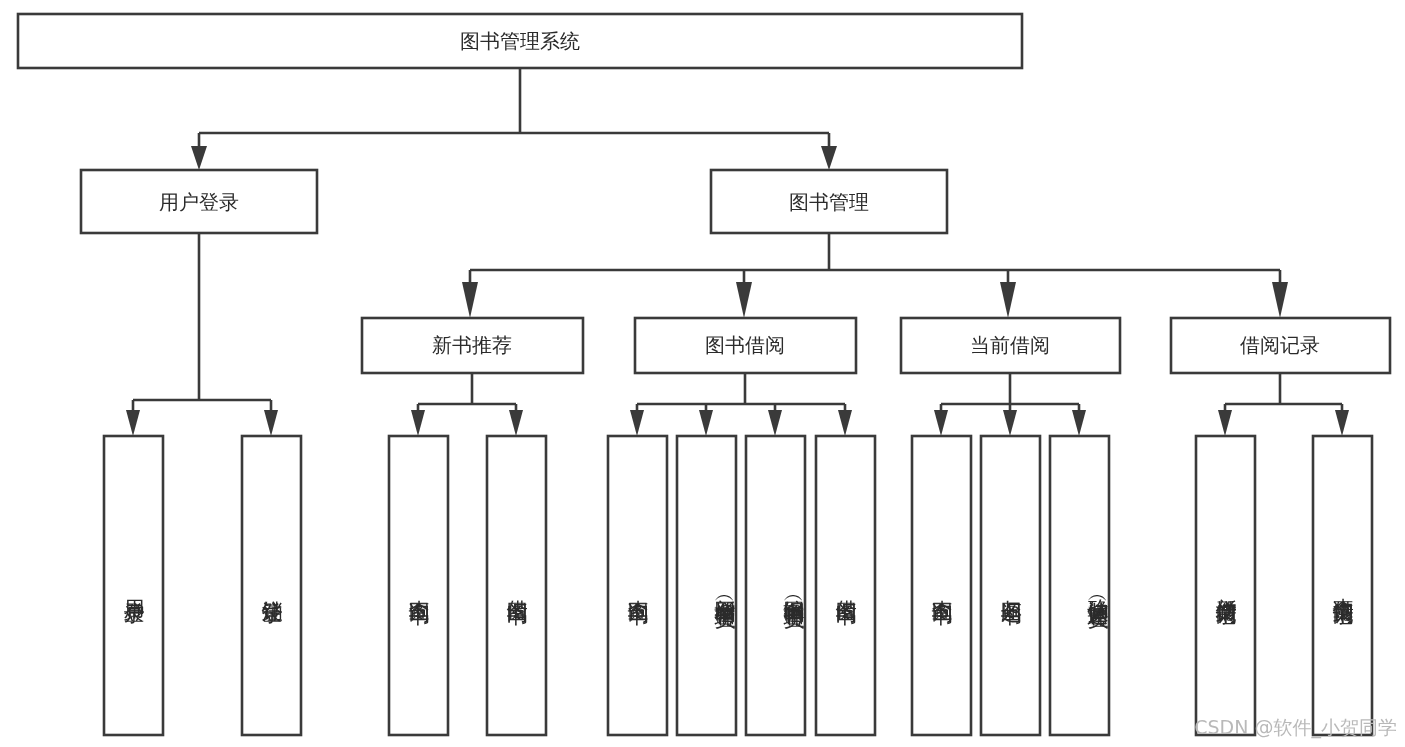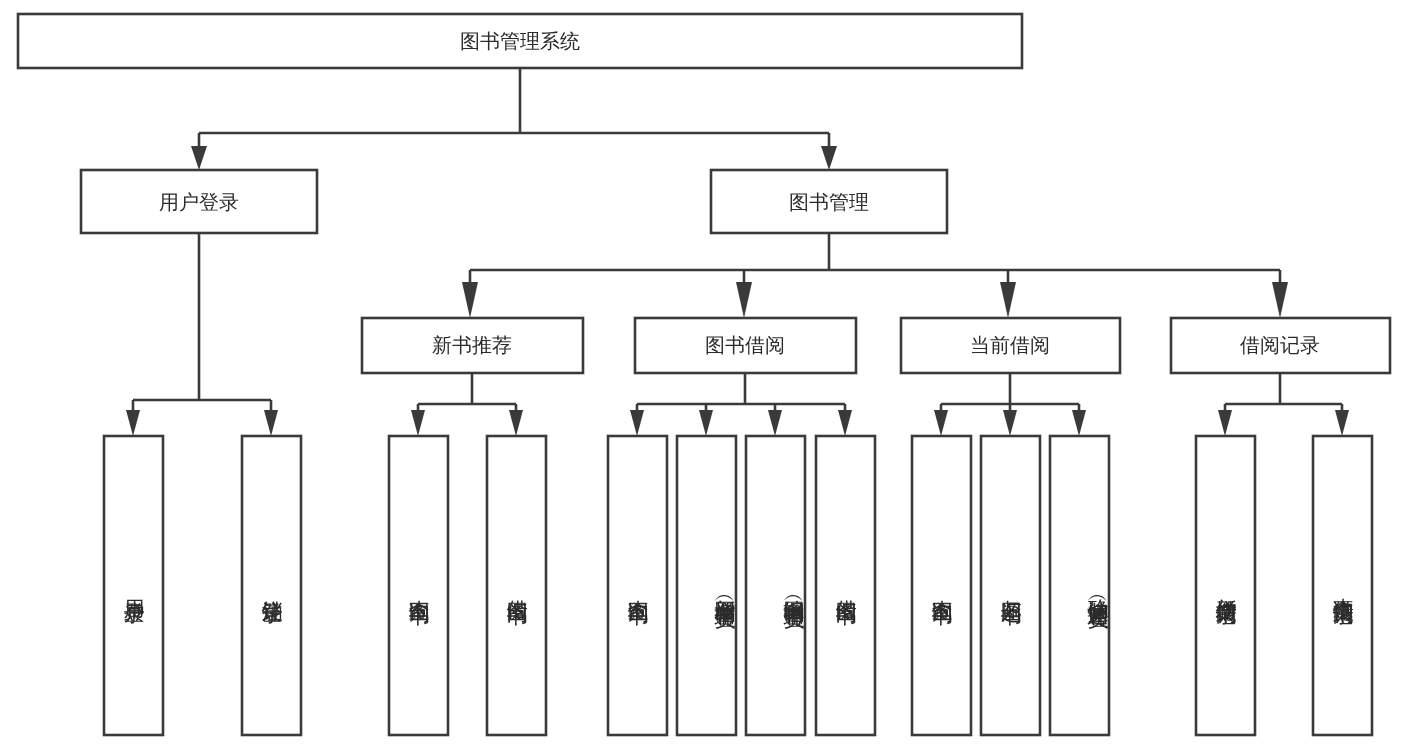--- a/index.html
+++ b/index.html
@@ -205,14 +205,15 @@
   <div class="leaf-label" style="left:746px; top:442px; width:59px; height:293px; align-content:start;">编辑图书（管理员）</div>
   <div class="leaf-label" style="left:816px; top:436px; width:59px; height:299px; align-content:center;">借阅图书</div>
 
   <div class="leaf-label" style="left:912px; top:436px; width:59px; height:299px; align-content:center;">查询图书</div>
   <div class="leaf-label" style="left:981px; top:436px; width:59px; height:299px; align-content:center;">归还图书</div>
   <div class="leaf-label" style="left:1050px; top:442px; width:59px; height:293px; align-content:start;">确认归还（管理员）</div>
 
   <div class="leaf-label" style="left:1196px; top:436px; width:59px; height:299px; align-content:center;">新增借阅记录</div>
   <div class="leaf-label" style="left:1313px; top:436px; width:59px; height:299px; align-content:center;">查询借阅记录</div>
 
+  <div class="watermark">CSDN @软件_小贺同学</div>
 
 </div>
 
 </body></html>

